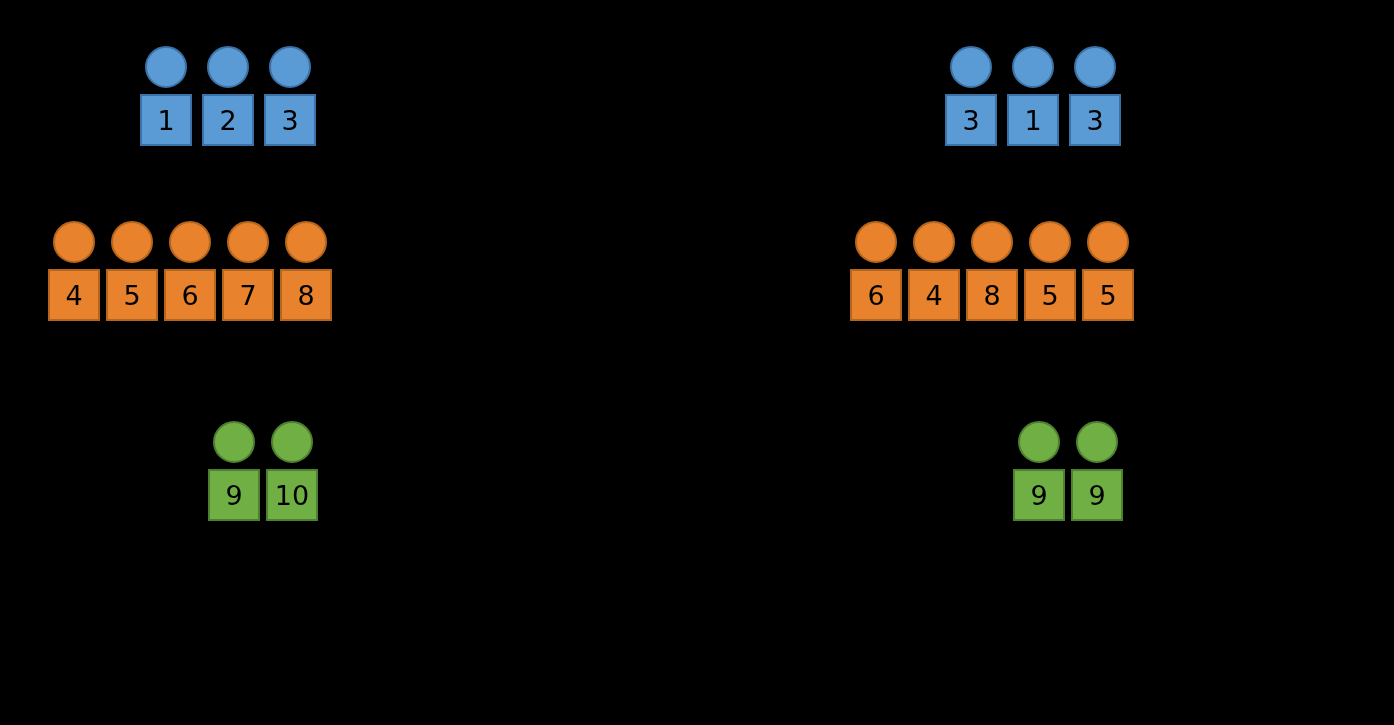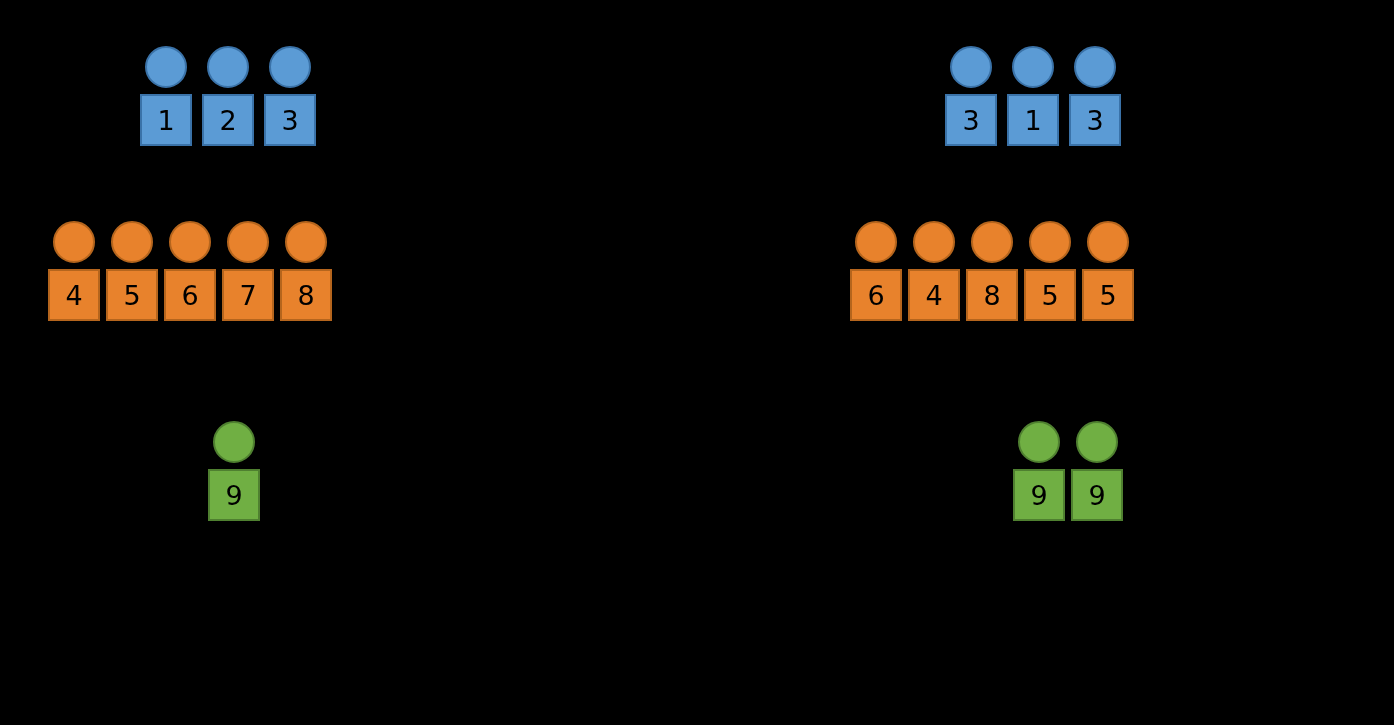--- a/index.html
+++ b/index.html
@@ -108,20 +108,24 @@
         <div class="person c-orange">
           <div class="head"></div>
           <div class="body">8</div>
         </div>
       </div>
       <div class="row" style="left: 208px; top: 421px; gap: 6px;">
         <div class="person c-green">
           <div class="head"></div>
           <div class="body">9</div>
         </div>
+        <div class="person c-green">
+          <div class="head"></div>
+          <div class="body">10</div>
+        </div>
       </div>
     </div>
     <div class="group" style="left: 0px; top: 0px;">
       <div class="row" style="left: 945px; top: 46px; gap: 10px;">
         <div class="person c-blue">
           <div class="head"></div>
           <div class="body">3</div>
         </div>
         <div class="person c-blue">
           <div class="head"></div>

